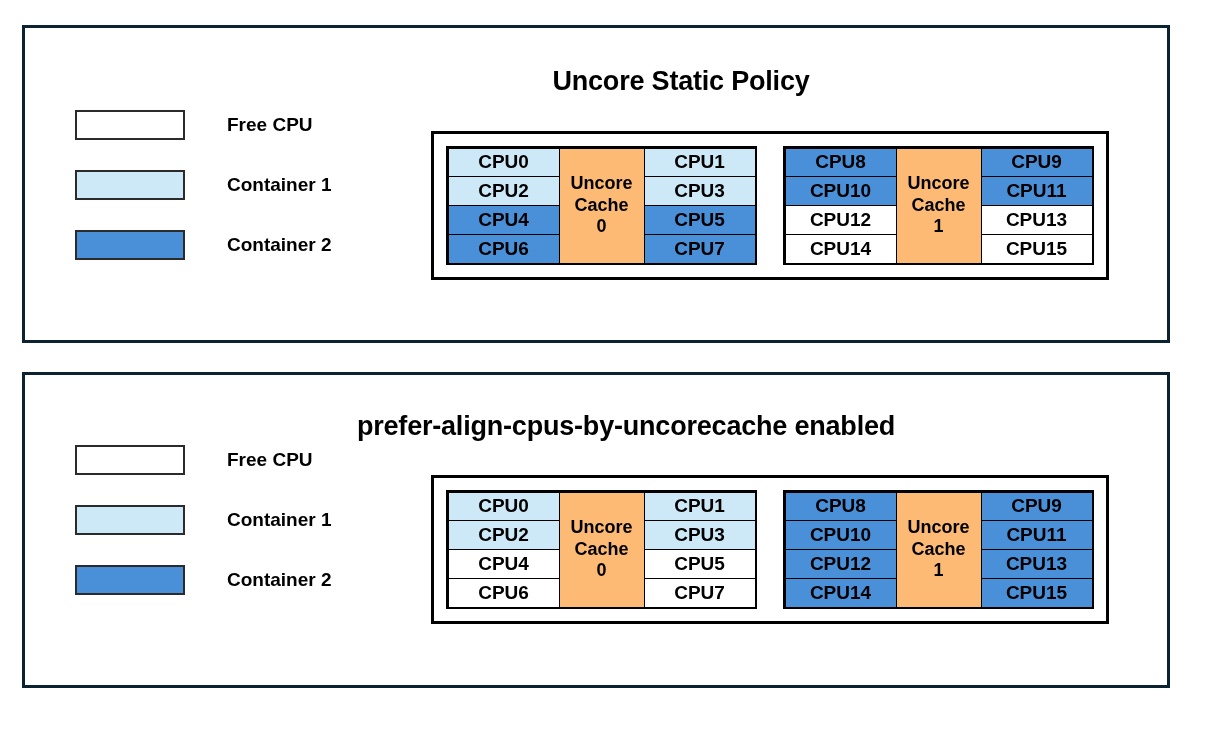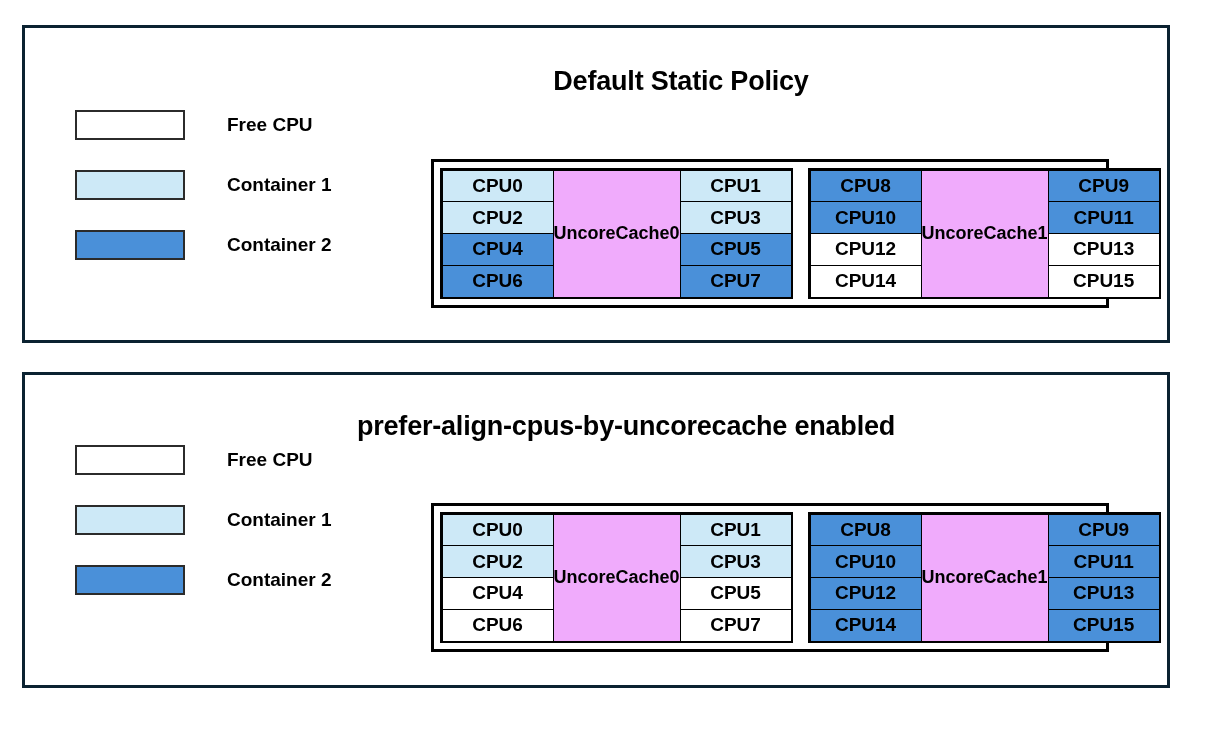--- a/index.html
+++ b/index.html
@@ -77,24 +77,23 @@
     color: #000000;
     white-space: nowrap;
   }
 
   
   .topology {
     position: absolute;
     box-sizing: border-box;
     border: 3px solid #000000;
     background: #ffffff;
-    padding: 6px;
-    display: flex;
-    gap: 15px;
-    margin-top: 28px;
+    padding: 12px;
+    display: flex;
+    gap: 26px;
   }
   #panel-1 .topology { left: 406px; top: 103px; width: 678px; height: 149px; }
   #panel-2 .topology { left: 406px; top: 100px; width: 678px; height: 149px; }
 
   .cache-group {
     box-sizing: border-box;
     border: 2px solid #000000;
     background: #ffffff;
     display: flex;
     flex: 1 1 0;
@@ -116,38 +115,38 @@
     font-size: 19px;
     font-weight: bold;
     color: #000000;
   }
 
   .cache-block {
     box-sizing: border-box;
     flex: 1 1 auto;
     border: 1px solid #000000;
     margin: -0.5px;
-    background: #f0abfc;
-    display: flex;
-    flex-direction: row;
+    background: #fdba74;
+    display: flex;
+    flex-direction: column;
     align-items: center;
     justify-content: center;
     font-size: 18px;
     font-weight: bold;
     color: #000000;
     line-height: 1.22;
     text-align: center;
   }
 </style>
 </head>
 <body>
 
 <section class="panel" id="panel-1">
 
-  <div class="panel-title">Default Static Policy</div>
+  <div class="panel-title">Uncore Static Policy</div>
 
   <div class="legend">
     <div class="legend-row">
       <span class="legend-swatch" style="background:#ffffff"></span>
       <span class="legend-label">Free CPU</span>
     </div>
     <div class="legend-row">
       <span class="legend-swatch" style="background:#cde9f7"></span>
       <span class="legend-label">Container 1</span>
     </div>

